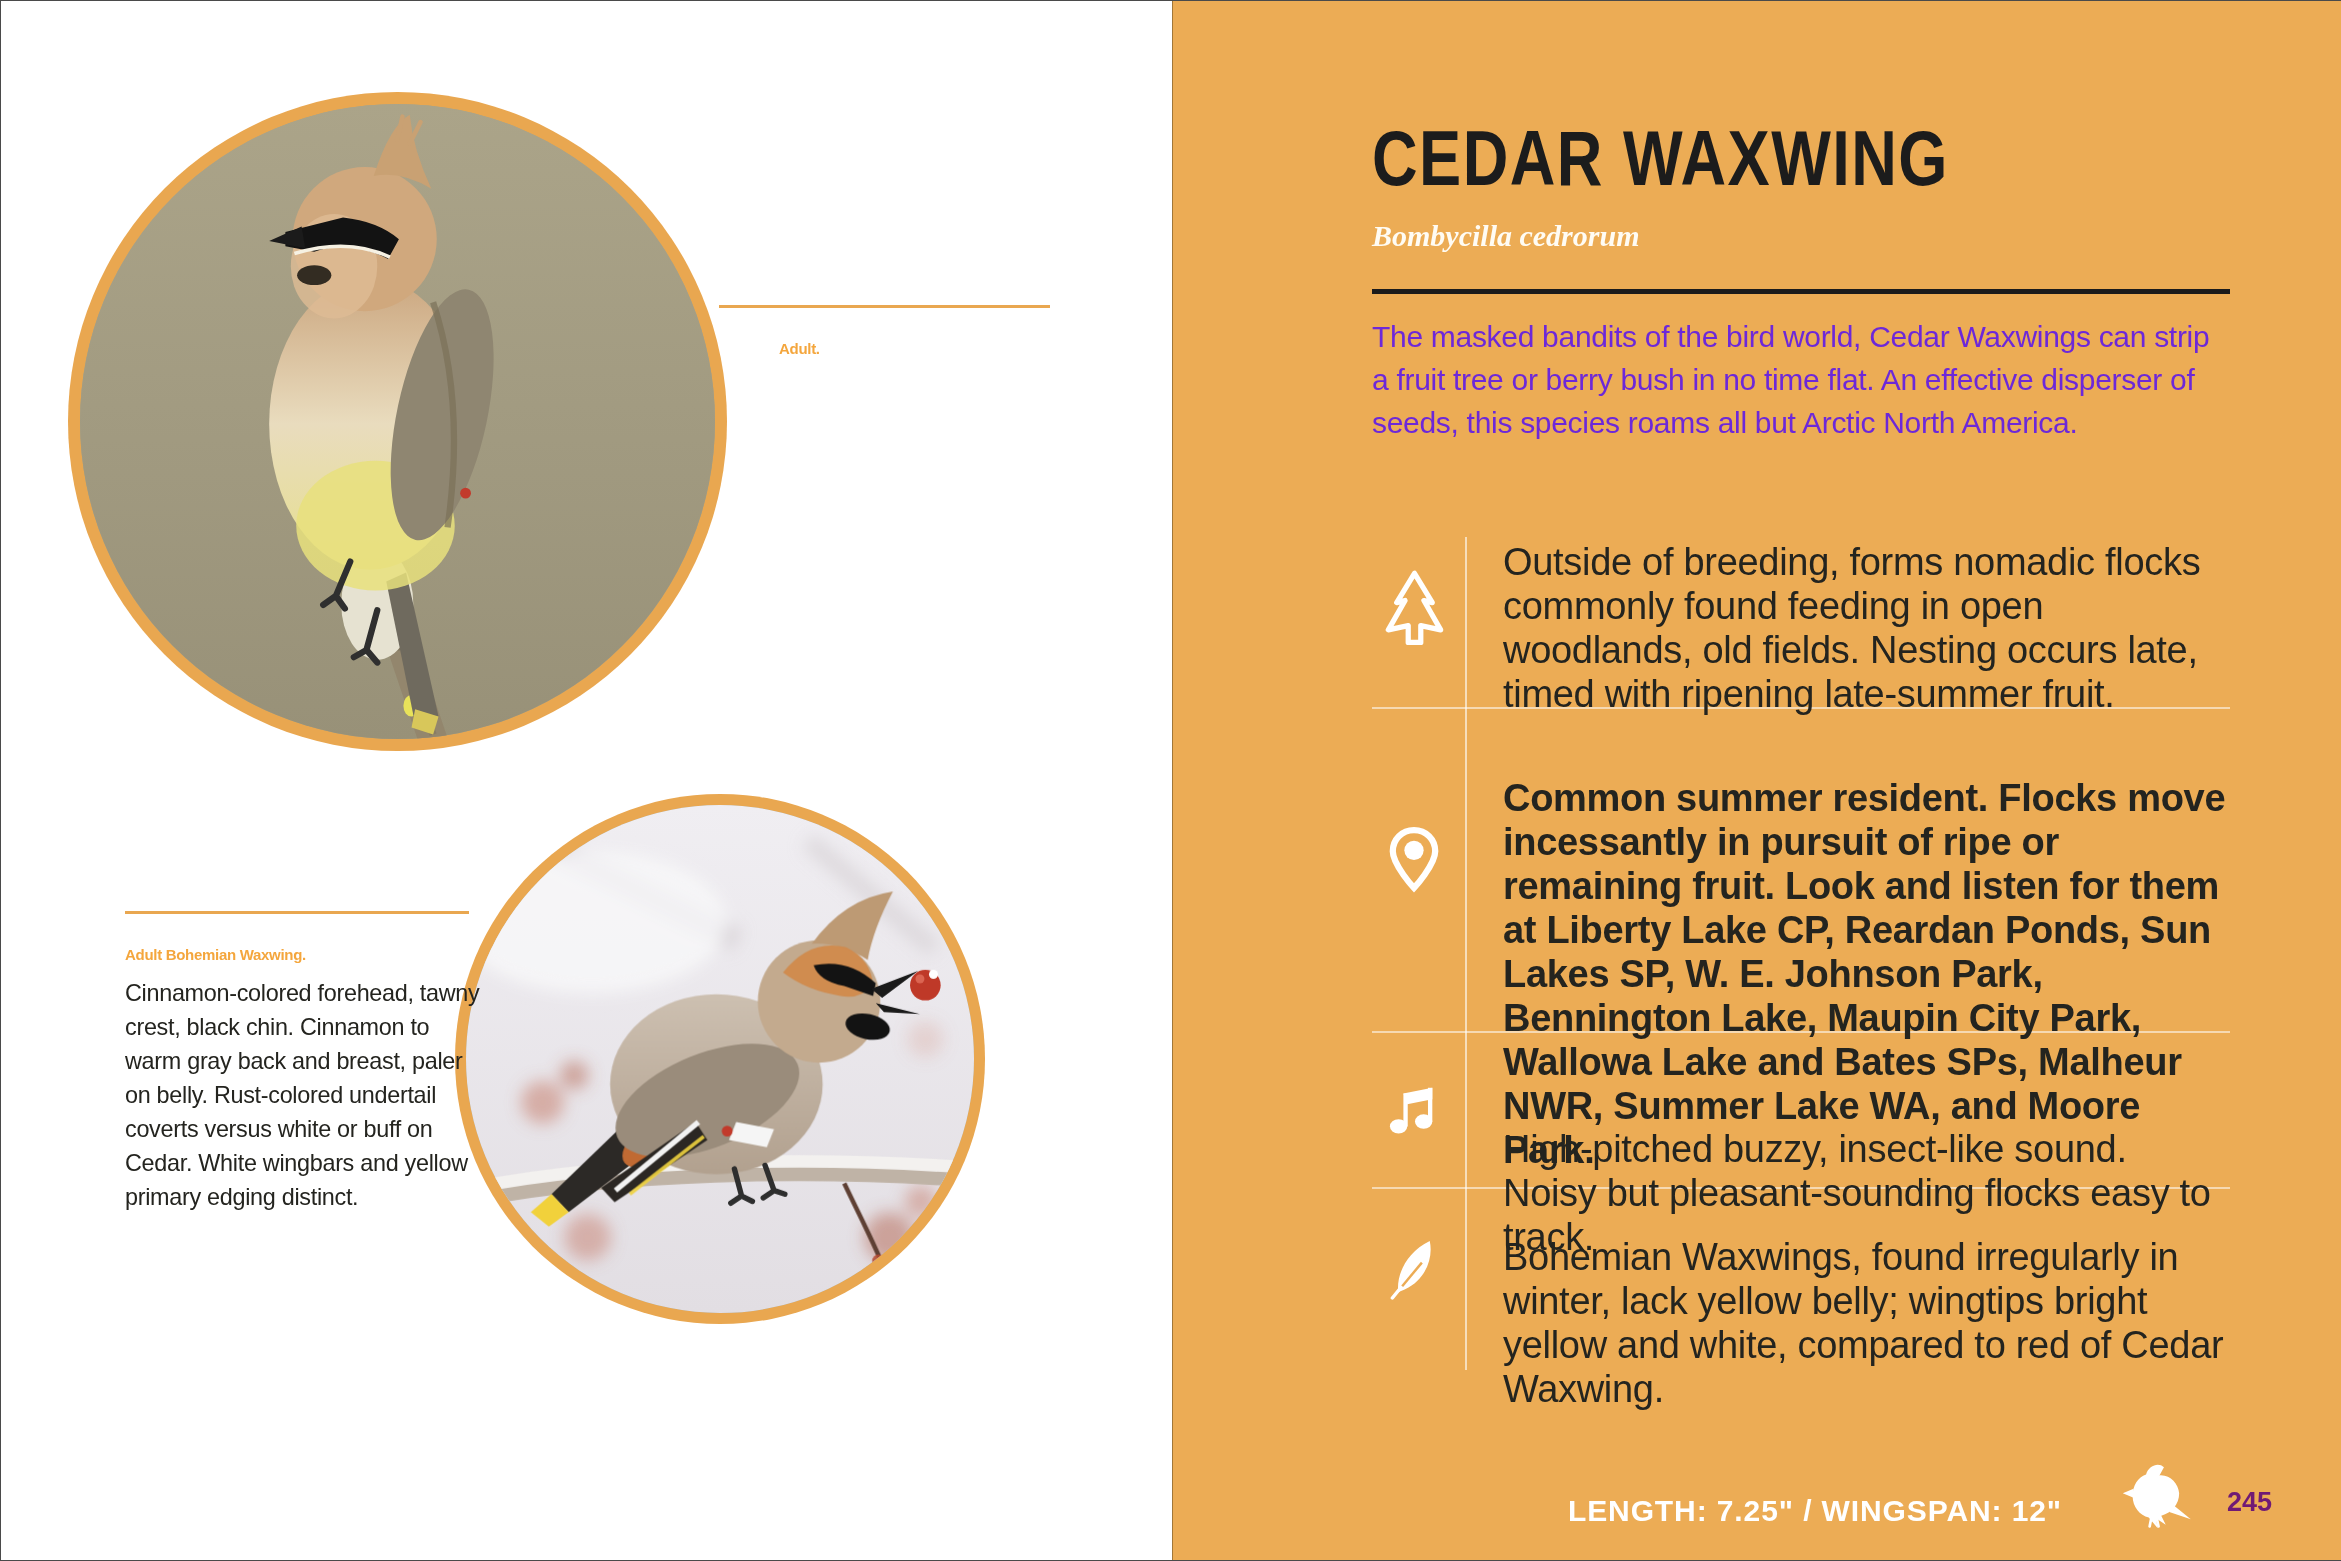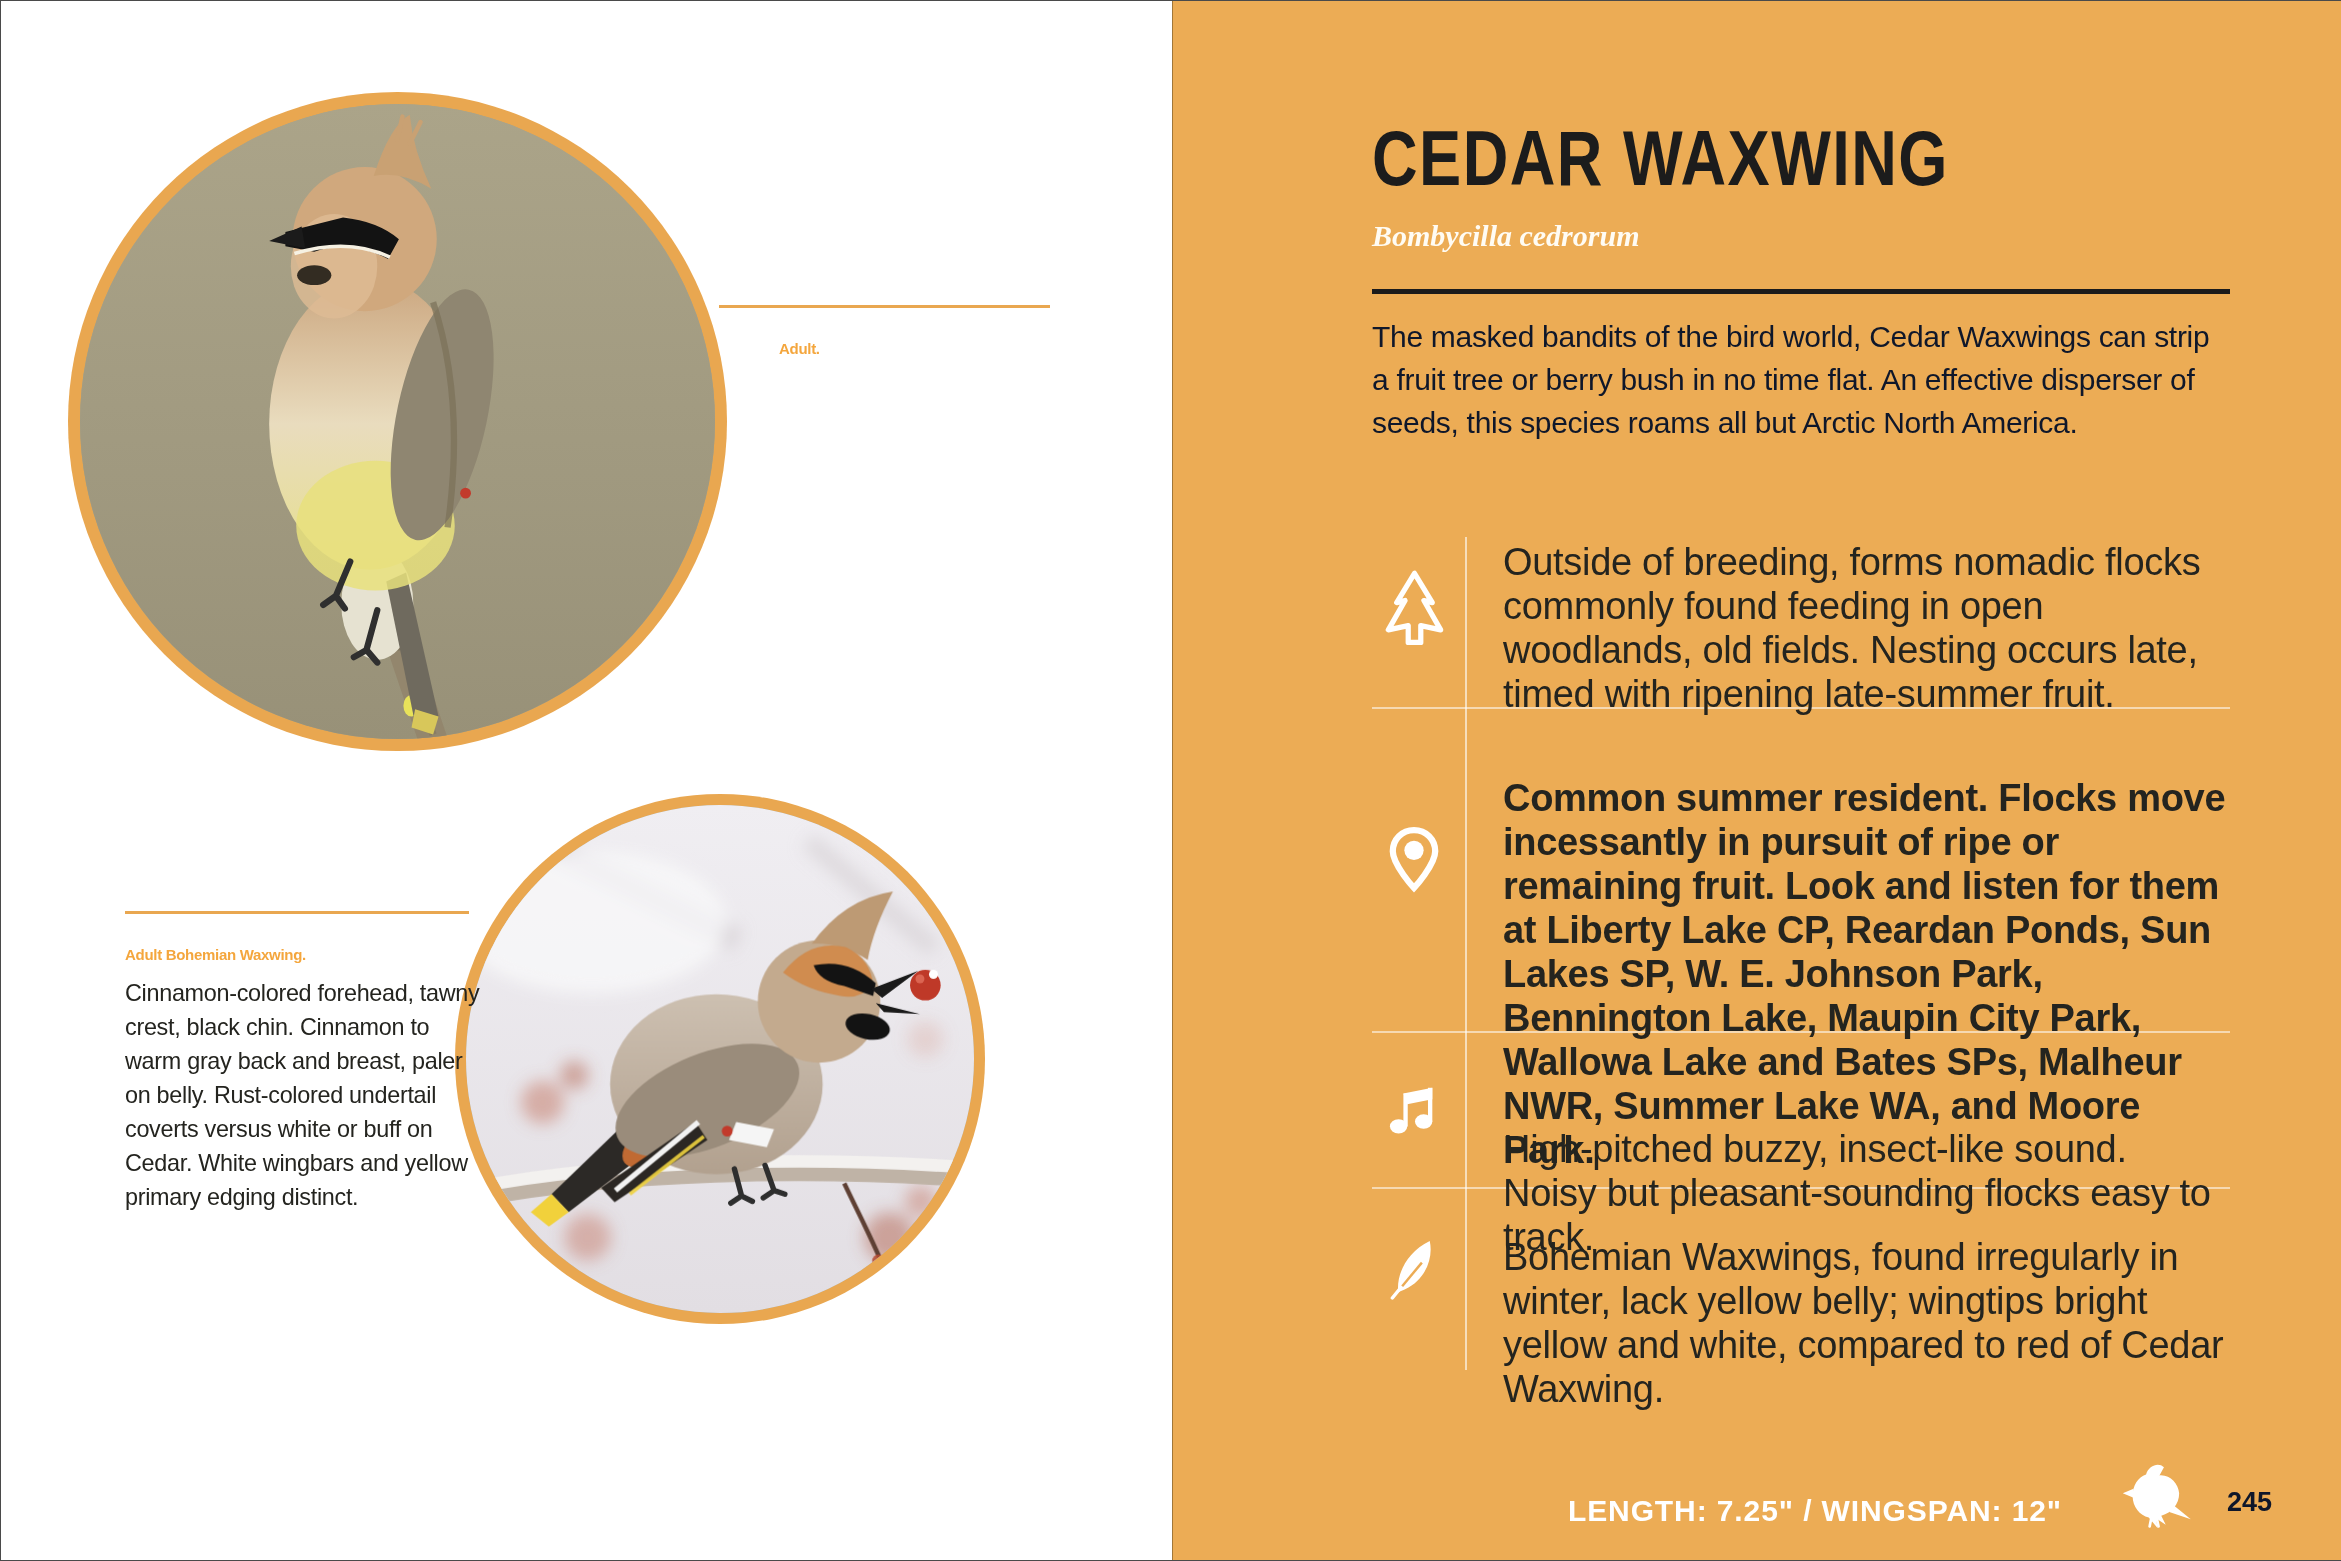--- a/index.html
+++ b/index.html
@@ -21,37 +21,37 @@
   #caption2{left:124px;top:937px;width:357px;}
   .cap-label{color:#F4A63D;font-weight:bold;font-size:15px;margin-bottom:3.6px;}
   
   #panel{position:absolute;left:1171px;top:0;width:1171px;height:1561px;background:#ECAC55;
          border-left:1.8px solid rgba(70,55,25,.45);box-sizing:border-box;}
   #title{position:absolute;left:199px;top:119px;color:#1c1c1c;font-size:77px;font-weight:800;
          letter-spacing:1.8px;white-space:nowrap;transform:scaleX(.82);transform-origin:left top;line-height:1;}
   #species{position:absolute;left:199px;top:218px;color:#FFFCF4;font-size:30px;
            font-family:"Liberation Serif",serif;font-style:italic;font-weight:bold;}
   #title-rule{position:absolute;left:199px;top:288px;width:858px;height:4.5px;background:#1b1b1b;}
-  #intro{position:absolute;left:199px;top:314px;width:858px;color:#0f172a;
+  #intro{position:absolute;left:199px;top:314px;width:858px;color:#6d28d9;
          font-size:30px;line-height:43px;letter-spacing:-0.3px;}
   #v-rule{position:absolute;left:292px;top:536px;width:1.8px;height:833px;background:rgba(255,255,255,.6);}
   .h-rule{position:absolute;left:199px;width:858px;height:1.8px;background:rgba(255,255,255,.55);}
   #h-rule-1{top:706px;} #h-rule-2{top:1030px;} #h-rule-3{top:1186px;}
   .sec-text{position:absolute;left:330px;width:726px;color:#24241f;
             font-size:38px;line-height:44px;letter-spacing:-0.3px;}
   #sec1{top:539px;} #sec2{top:775px;font-weight:bold;} #sec3{top:1126px;} #sec4{top:1234px;}
   .sec-icon{position:absolute;}
   #icon-tree{left:208px;top:567px;}
   #icon-pin{left:214px;top:816px;}
   #icon-note{left:213px;top:1081px;}
   #icon-feather{left:214px;top:1236px;}
   #footer-label{position:absolute;right:281px;top:1493px;color:#ffffff;font-weight:bold;
                 font-size:30px;letter-spacing:0.9px;white-space:nowrap;}
   #footer-bird{position:absolute;left:946px;top:1461px;}
-  #page-num{position:absolute;left:1054px;top:1486px;color:#0f172a;font-size:27px;font-weight:bold;}
+  #page-num{position:absolute;left:1054px;top:1486px;color:#701a75;font-size:27px;font-weight:bold;}
 </style>
 </head>
 <body>
 
 <div id="page">
 
   <div class="circle" id="circle1">
     <div class="ph">
       <svg width="636" height="636" viewBox="0 0 706 706">
         <defs>

